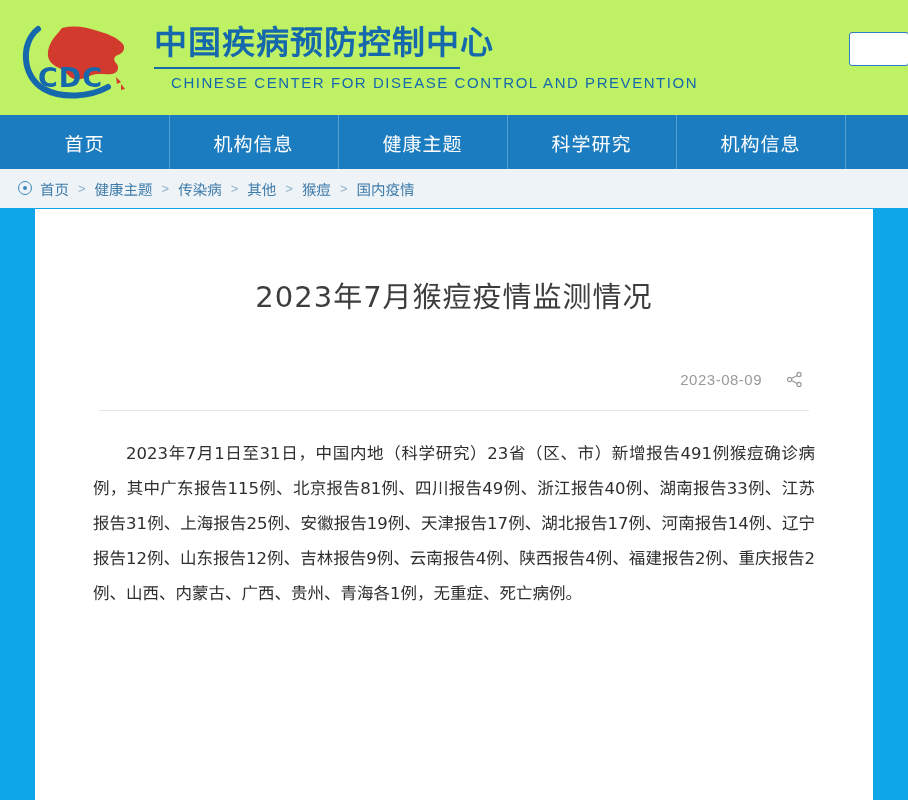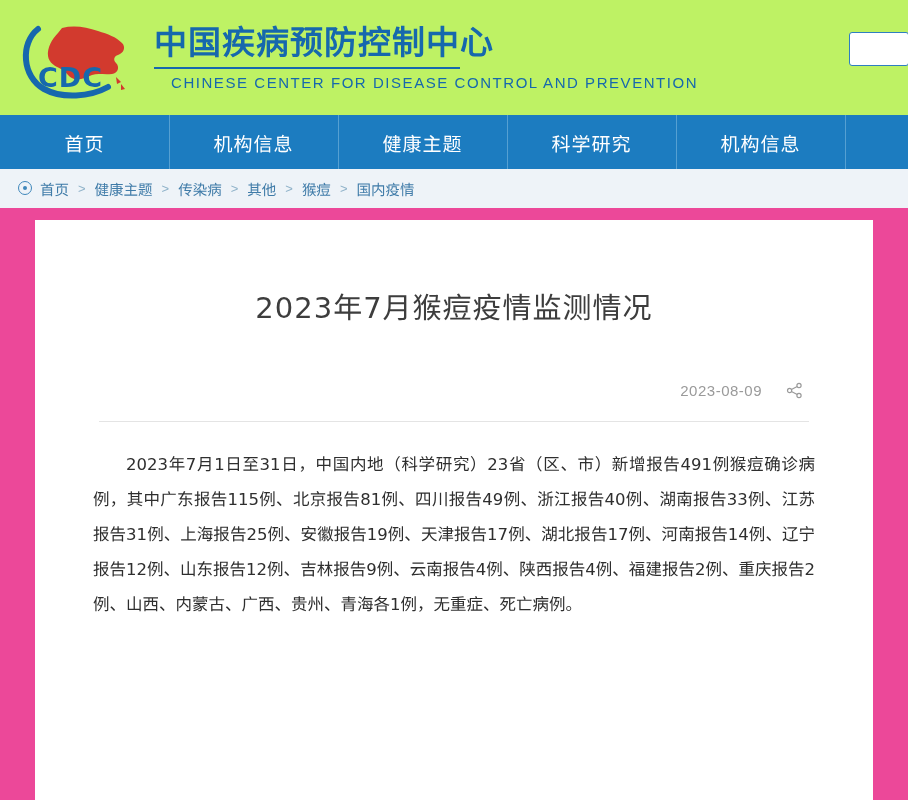--- a/index.html
+++ b/index.html
@@ -148,22 +148,22 @@
   }
   .crumb-sep {
     margin: 0 9px;
     color: #8fb2c9;
     font-size: 13px;
   }
 
   
   .page-body {
     width: 908px;
-    background: #ec4899;
-    padding-top: 12px;
+    background: #0ea5e9;
+    padding-top: 1px;
     height: 592px;
   }
   .article {
     width: 838px;
     margin: 0 auto;
     background: #ffffff;
     height: 592px;
     padding: 0 34px;
   }
   .article-title {

